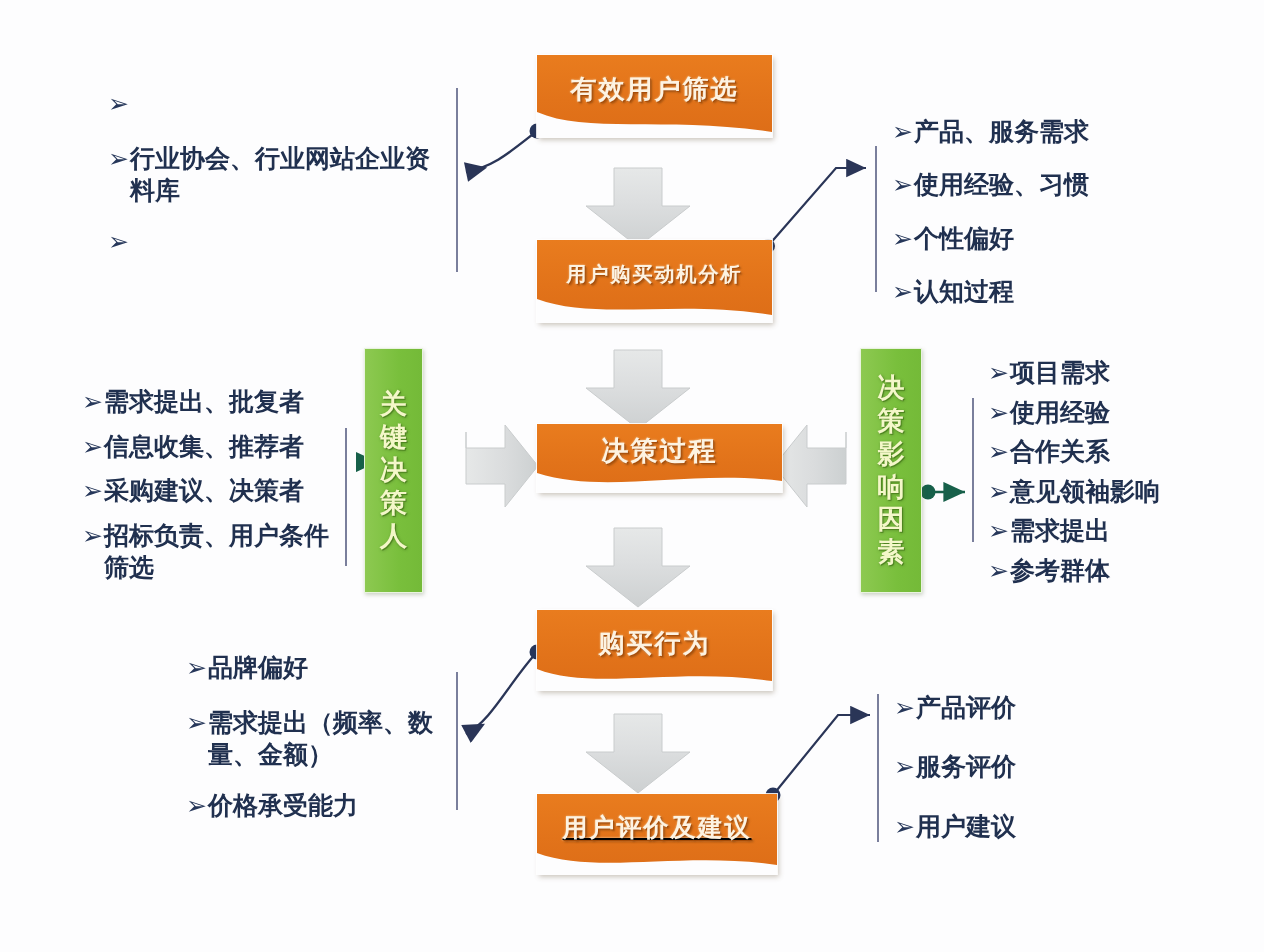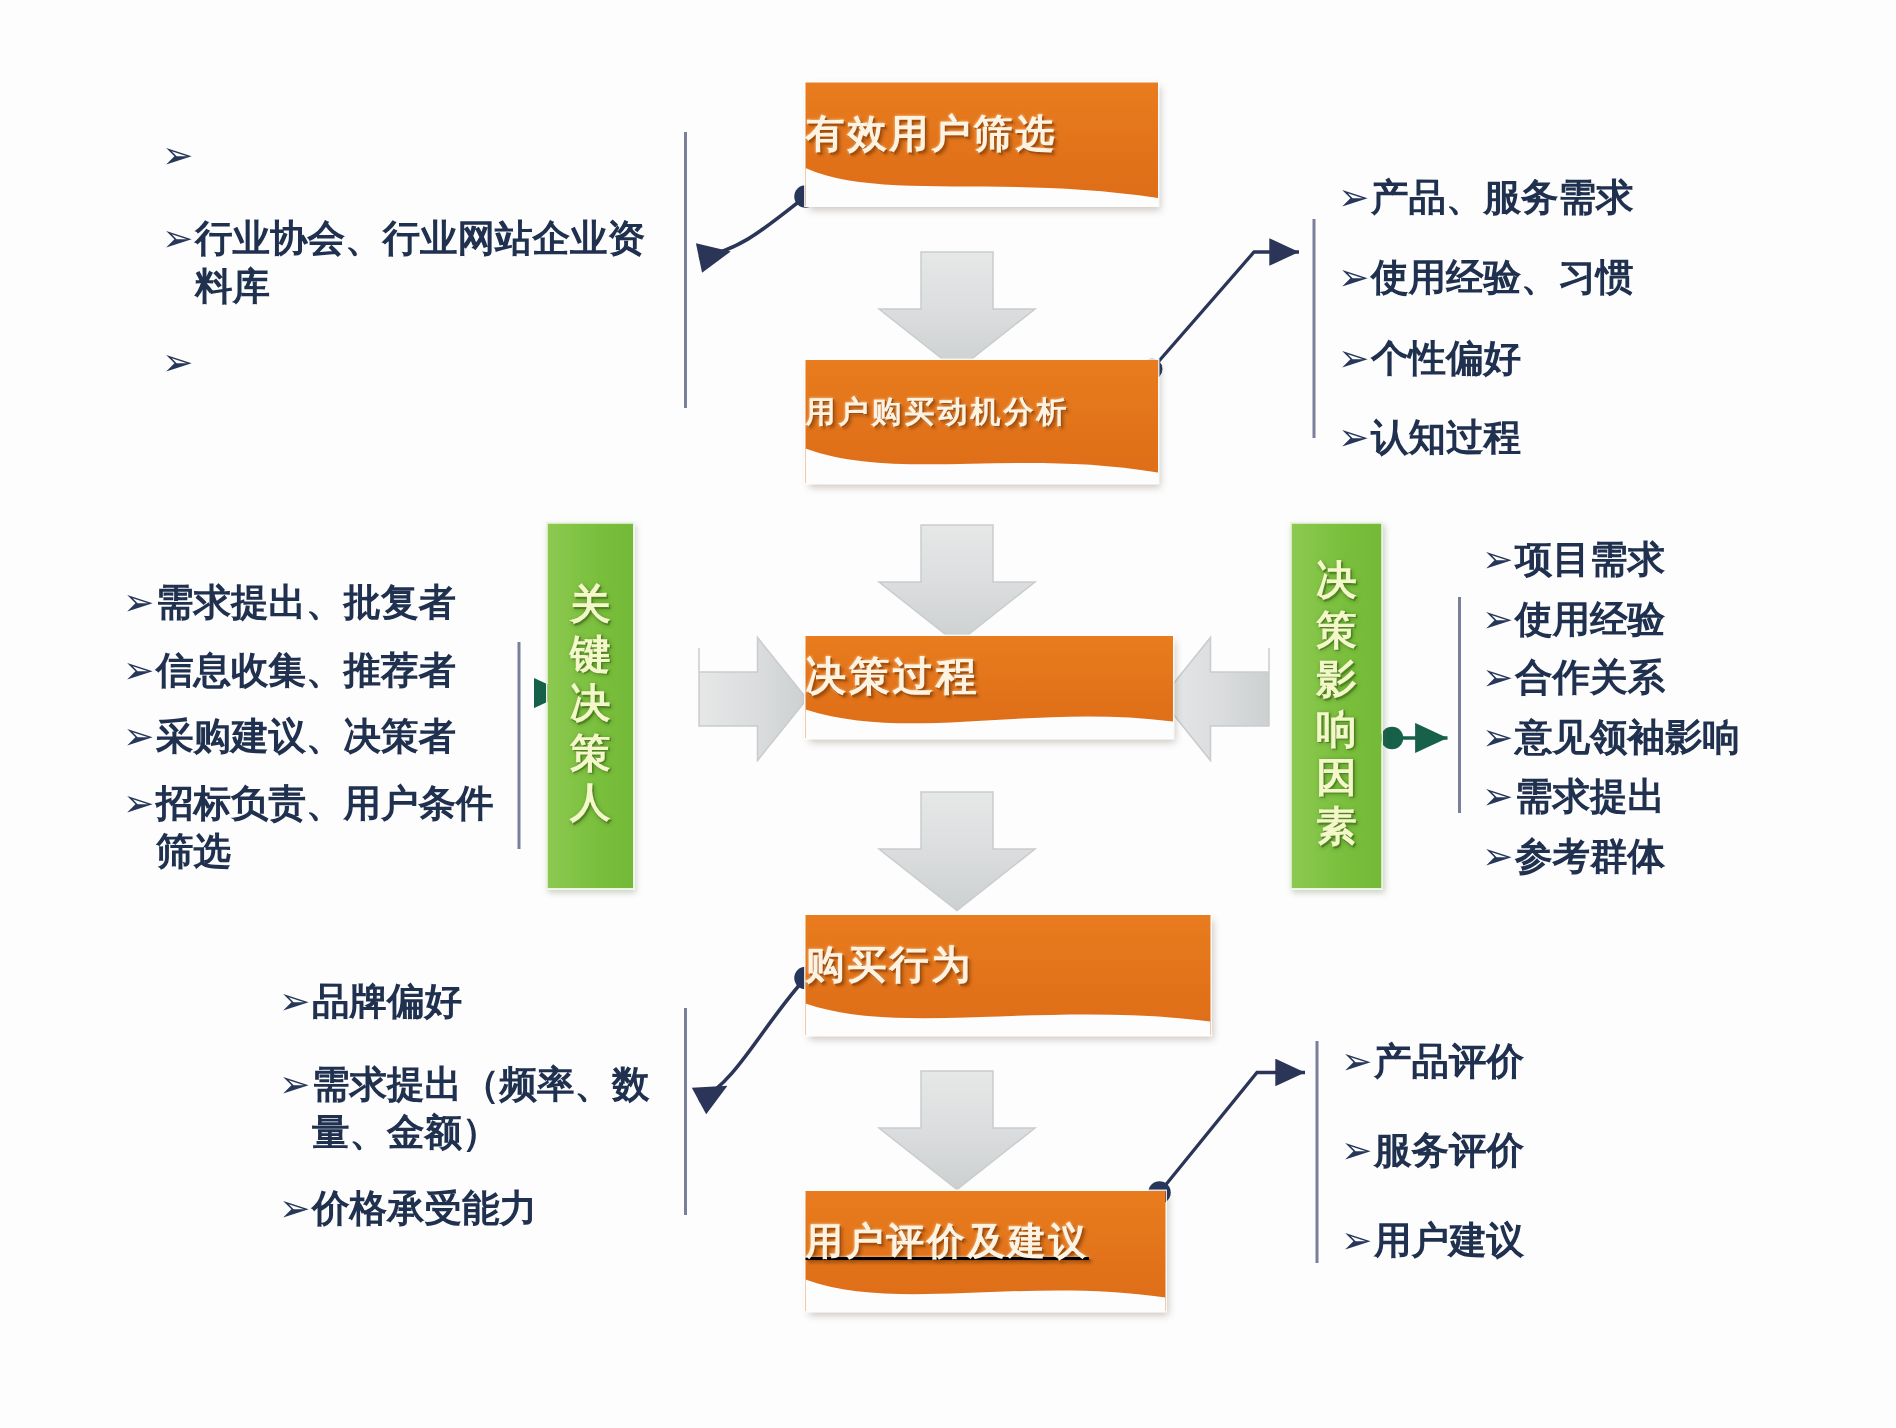--- a/index.html
+++ b/index.html
@@ -14,21 +14,21 @@
 
   
   #wires{position:absolute;left:0;top:0;width:1264px;height:952px;pointer-events:none;}
 
   
   .ribbon{
     position:absolute;
     background:#e2751b;
     background:linear-gradient(180deg,#e97c1e 0%,#e2731a 55%,#dd6d17 100%);
     box-shadow:0 0 0 1px rgba(255,255,255,.85), 2px 3px 5px rgba(90,70,40,.30);
-    display:flex;align-items:center;
+    display:flex;align-items:center;justify-content:center;
   }
   .ribbon .rtext{
     color:#fdf3e2;
     font-weight:bold;
     letter-spacing:2px;
     text-shadow:1px 1px 0 #a84d08, 2px 2px 2px rgba(120,60,10,.55), 0 0 2px rgba(255,240,210,.8);
     white-space:nowrap;
     transform:translateY(-7px);
   }
   
@@ -177,21 +177,21 @@
     </svg>
   </div>
 
   <div class="ribbon" style="left:537px;top:424px;width:245px;height:68px;">
     <span class="rtext" style="font-size:27px;">决策过程</span>
     <svg class="wave" viewBox="0 0 245 26" preserveAspectRatio="none">
       <path d="M0,6 C 70,28 150,2 245,14 L245,26 L0,26 Z" fill="#fdfdfe"></path>
     </svg>
   </div>
 
-  <div class="ribbon" style="left:537px;top:610px;width:270px;height:80px;">
+  <div class="ribbon" style="left:537px;top:610px;width:235px;height:80px;">
     <span class="rtext" style="font-size:26px;">购买行为</span>
     <svg class="wave" viewBox="0 0 235 26" preserveAspectRatio="none">
       <path d="M0,4 C 55,26 140,2 235,16 L235,26 L0,26 Z" fill="#fdfdfe"></path>
     </svg>
   </div>
 
   <div class="ribbon" style="left:537px;top:794px;width:240px;height:80px;text-decoration:underline;">
     <span class="rtext" style="font-size:25px;">用户评价及建议</span>
     <svg class="wave" viewBox="0 0 240 26" preserveAspectRatio="none">
       <path d="M0,4 C 60,26 145,2 240,16 L240,26 L0,26 Z" fill="#fdfdfe"></path>

